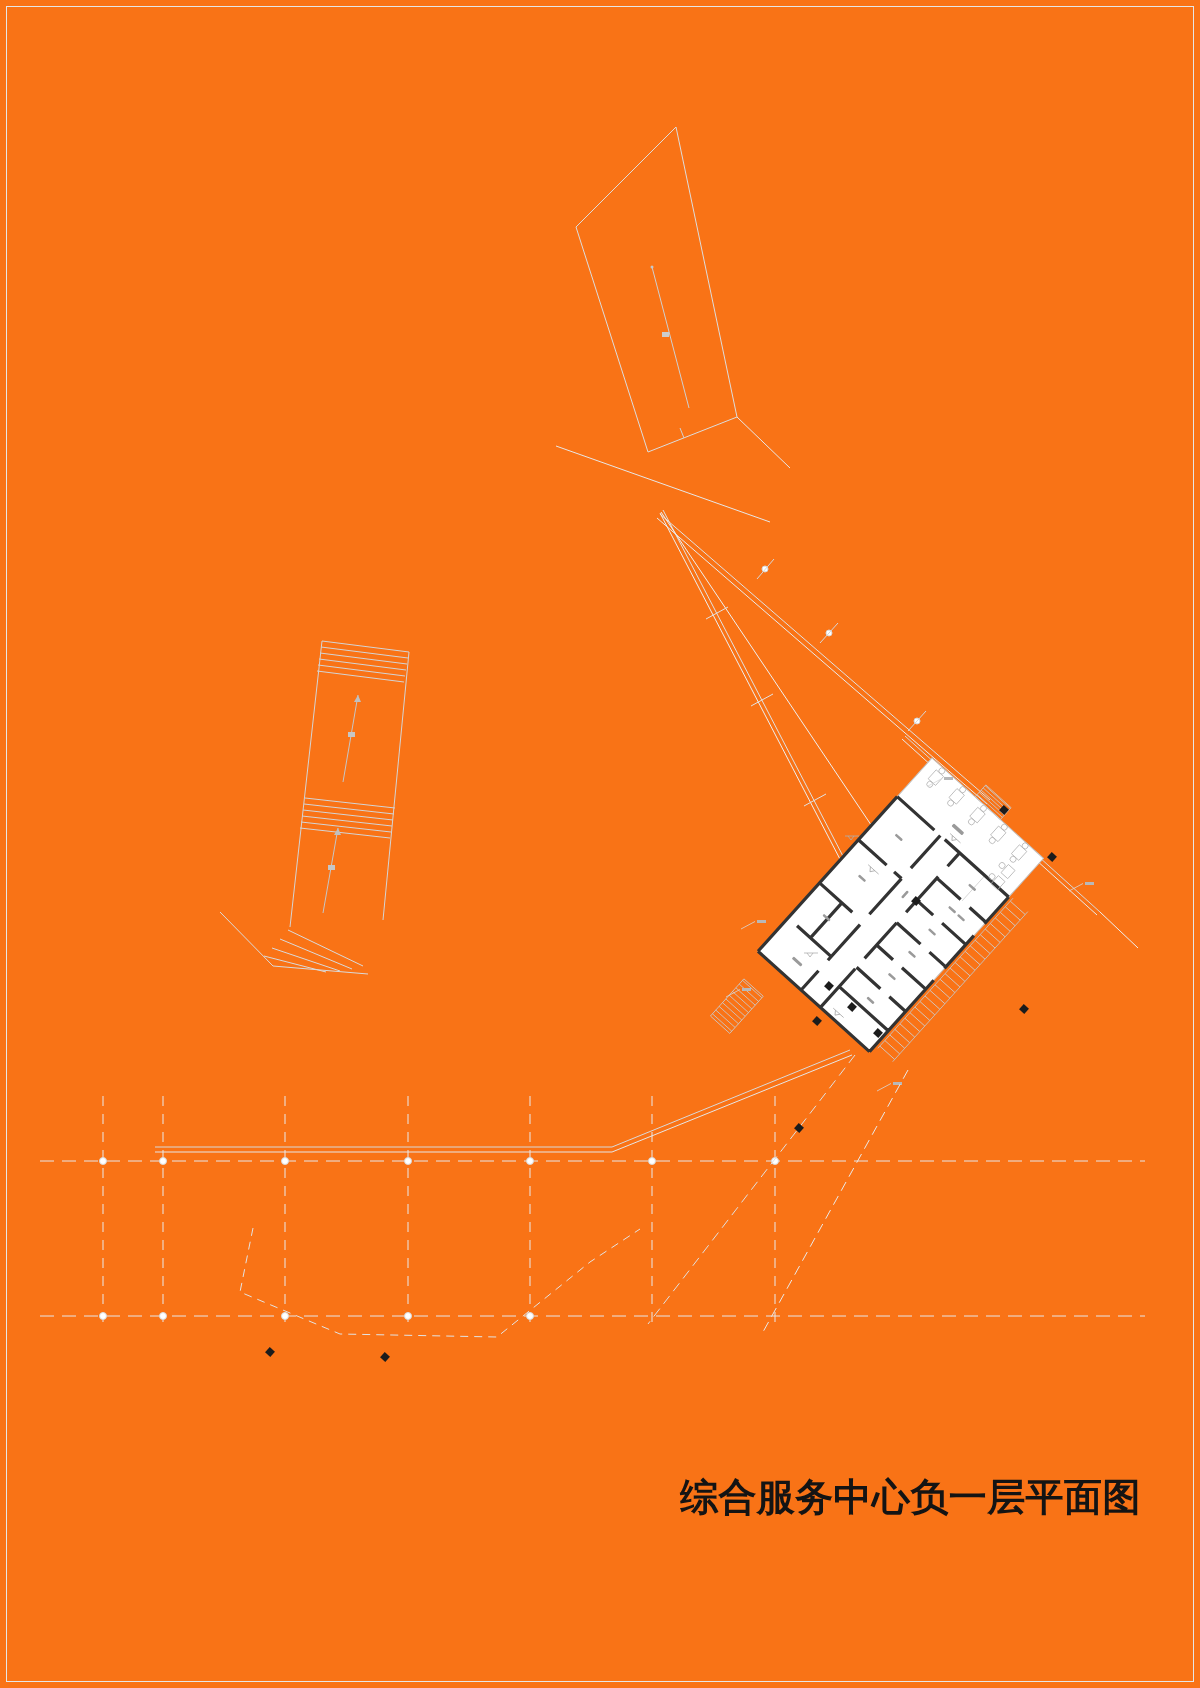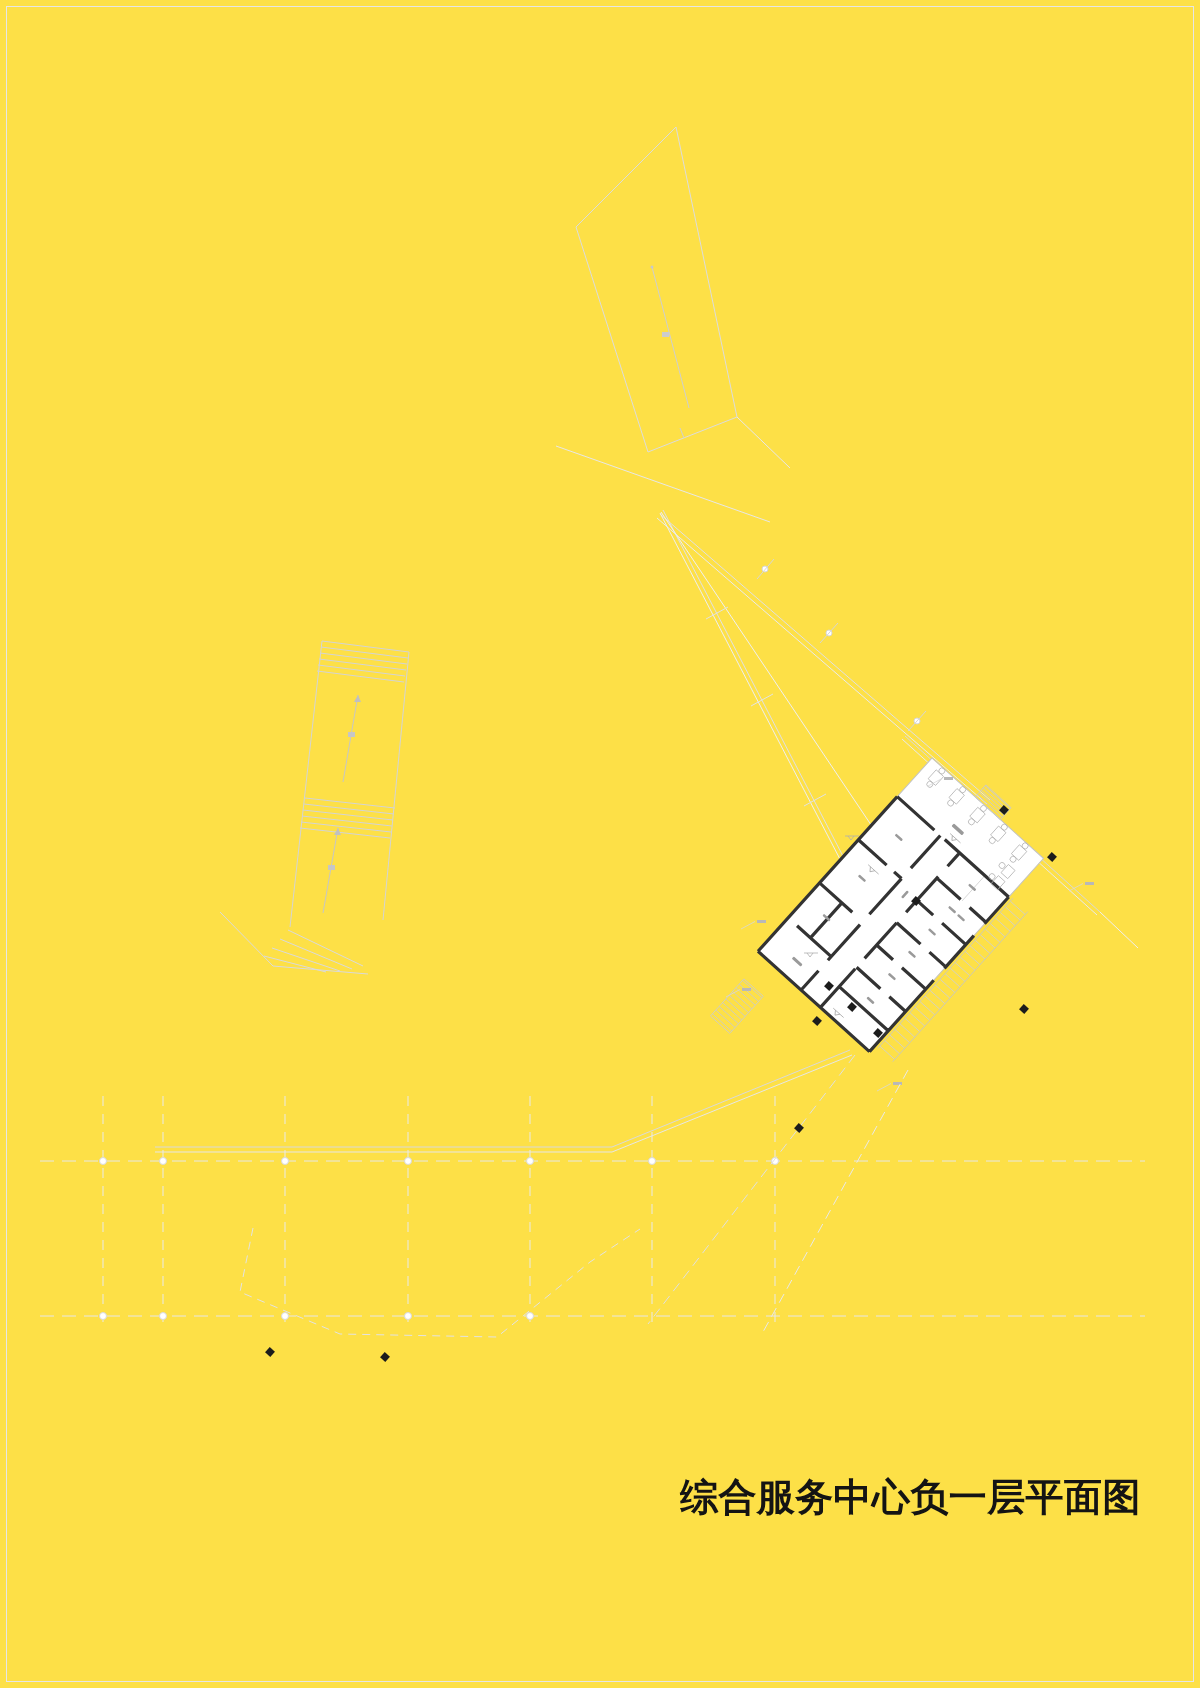--- a/index.html
+++ b/index.html
@@ -1,16 +1,16 @@
 <!DOCTYPE html>
 <html><head>
 <meta charset="utf-8">
 <style>
   html,body{margin:0;padding:0;background:#fff;}
-  #page{position:relative;width:1200px;height:1688px;background:#fde047;overflow:hidden;
+  #page{position:relative;width:1200px;height:1688px;background:#f97316;overflow:hidden;
         font-family:"Liberation Sans",sans-serif;}
   #frame{position:absolute;left:6px;top:6px;right:6px;bottom:6px;border:1px solid #e6e6e6;pointer-events:none;}
   #plan{position:absolute;left:0;top:0;}
   #title{position:absolute;left:680px;top:1472px;font-family:"DejaVu Serif","Liberation Serif",serif;
          font-size:38px;font-weight:600;letter-spacing:0.4px;color:#141414;white-space:nowrap;}
 </style>
 </head>
 <body>
 
 <div id="page">

